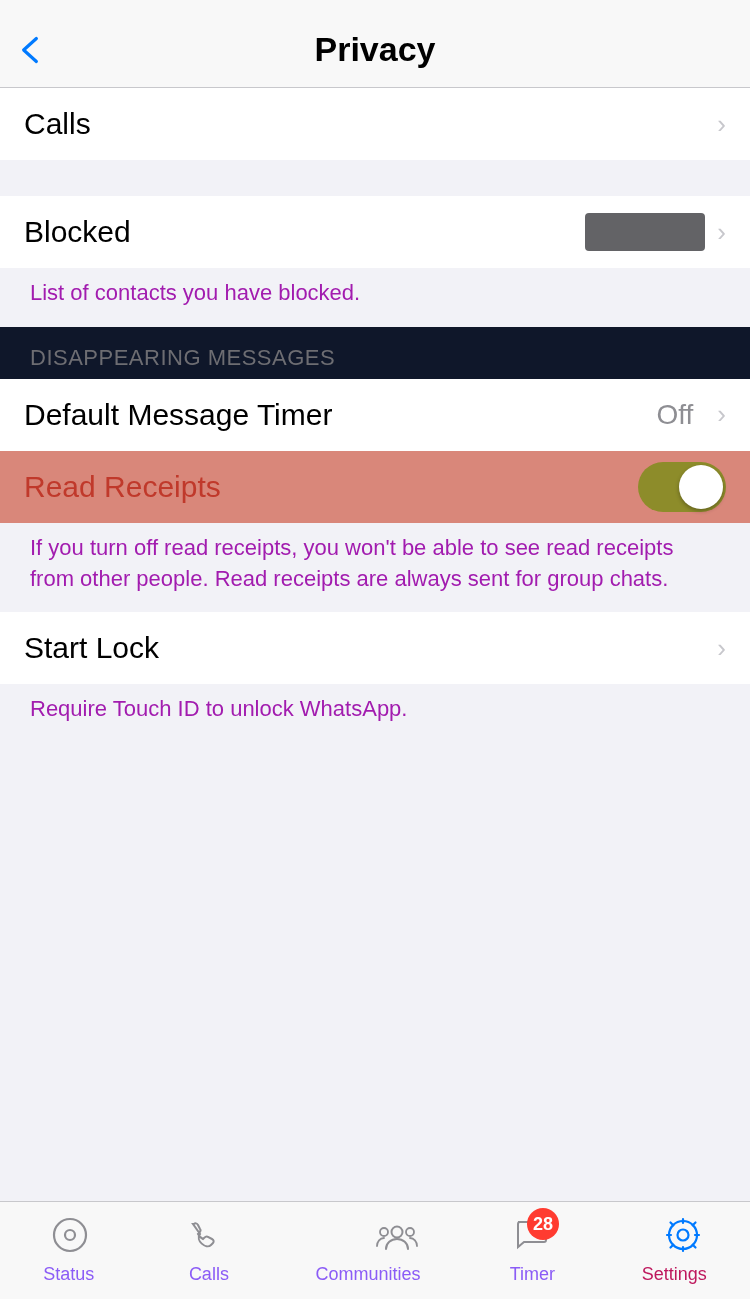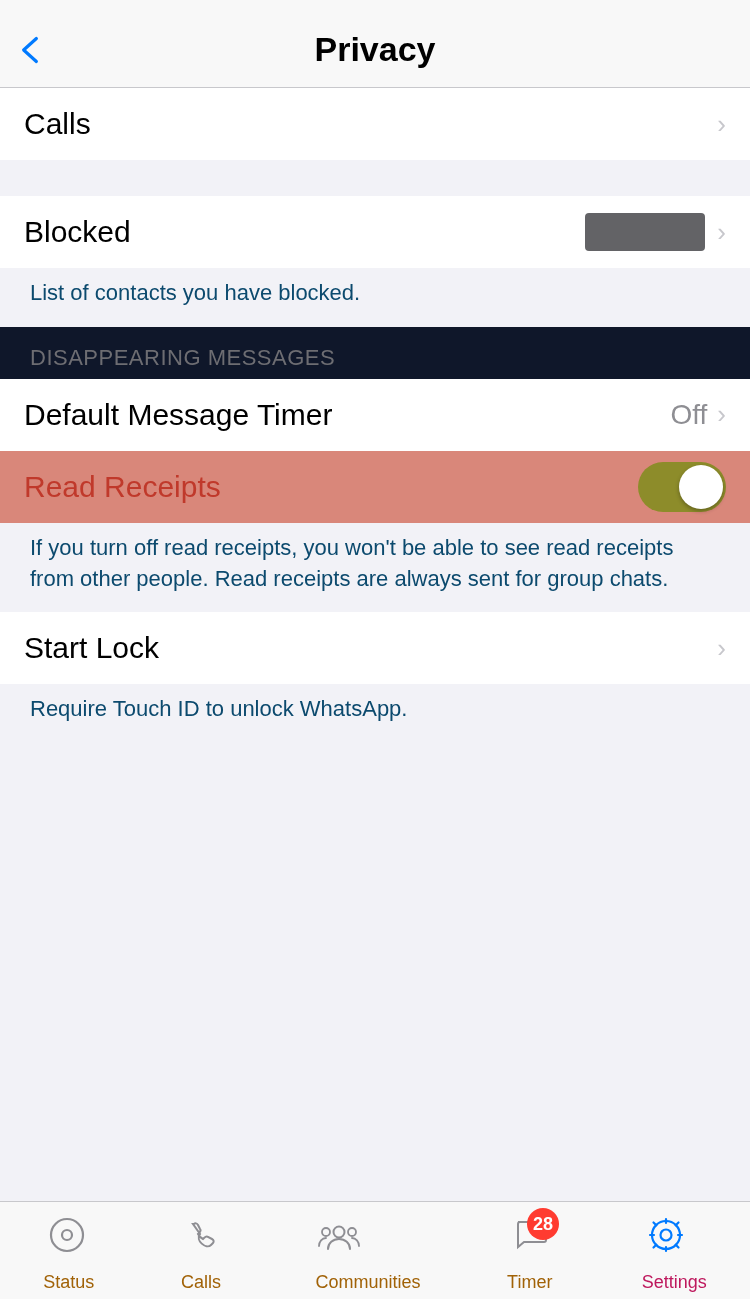--- a/index.html
+++ b/index.html
@@ -51,21 +51,21 @@
       color: #6d6d72;
       font-weight: 400;
       letter-spacing: 0.5px;
       text-transform: uppercase;
     }
 
     .section-footer {
       background: #f2f2f7;
       padding: 10px 30px 18px 30px;
       font-size: 22px;
-      color: #0c4a6e;
+      color: #a21caf;
       line-height: 1.4;
     }
 
     
     .list-group {
       background: #fff;
     }
 
     .list-row {
       background: #fff;
@@ -83,21 +83,21 @@
 
     .row-label {
       font-size: 30px;
       color: #000;
       flex: 1;
     }
 
     .row-value {
       font-size: 28px;
       color: #8e8e93;
-      margin-right: 10px;
+      margin-right: 24px;
     }
 
     .chevron-icon {
       color: #c7c7cc;
       font-size: 26px;
     }
 
     
     .blocked-badge {
       background: #636366;
@@ -153,37 +153,37 @@
       border-top: 1px solid #c8c8cc;
       display: flex;
       align-items: flex-start;
       justify-content: space-around;
       padding-top: 12px;
     }
 
     .tab-item {
       display: flex;
       flex-direction: column;
-      align-items: flex-start;
-      gap: 16px;
+      align-items: flex-end;
+      gap: 8px;
       cursor: pointer;
       position: relative;
     }
 
     .tab-icon {
       width: 48px;
       height: 42px;
       display: flex;
       align-items: center;
       justify-content: center;
     }
 
     .tab-label {
       font-size: 18px;
-      color: #a16207;
+      color: #8b5cf6;
     }
 
     .tab-label.active {
       color: #be185d;
     }
 
     .tab-badge {
       position: absolute;
       top: -6px;
       right: -4px;

